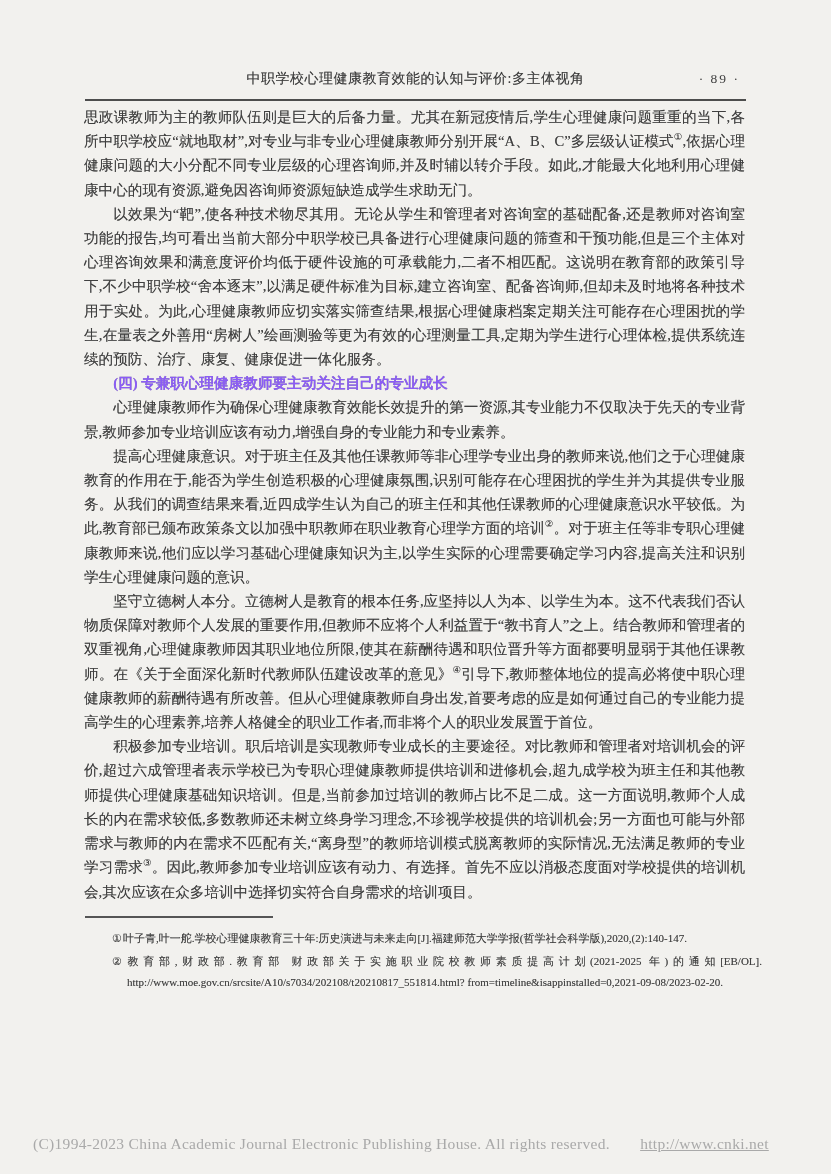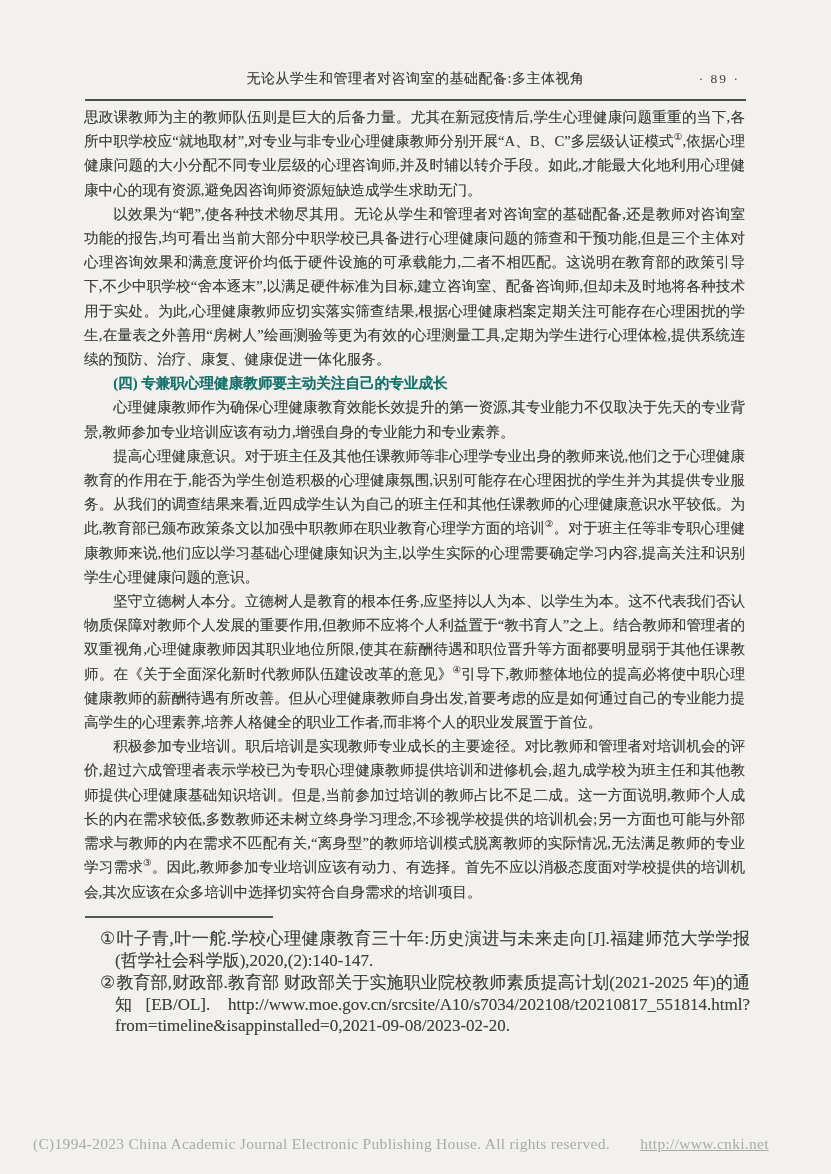--- a/index.html
+++ b/index.html
@@ -51,39 +51,39 @@
     left: 84px;
     width: 661px;
     font-size: 14.6px;
     line-height: 24.2px;
     color: #3f3f3f;
     text-align: justify;
     text-shadow: 0 0 0.6px rgba(70,70,70,0.55);
   }
   .para { margin: 0; text-indent: 2em; }
   .para.no-indent { text-indent: 0; }
-  .para.heading { font-weight: bold; color: #0f766e; }
+  .para.heading { font-weight: bold; color: #8b5cf6; }
   .fn-ref {
     font-size: 9.5px;
     vertical-align: super;
     line-height: 0;
   }
   .footnote-divider {
     position: absolute;
     top: 916px;
     left: 85px;
     width: 188px;
     border-top: 2px solid #555;
   }
   .footnotes {
     position: absolute;
     top: 928px;
-    left: 100px;
+    left: 112px;
     width: 650px;
-    font-size: 17px;
+    font-size: 11px;
     line-height: 21.6px;
     color: #404040;
     text-align: justify;
     text-shadow: 0 0 0.5px rgba(70,70,70,0.5);
   }
   .footnote {
     margin: 0 0 1px 0;
     padding-left: 15px;
     text-indent: -15px;
   }
@@ -98,21 +98,21 @@
     letter-spacing: 0.3px;
   }
   .footer .footer-url { margin-left: 26px; text-decoration: underline; }
 </style>
 </head>
 <body>
 
 <div class="page">
 
   <div class="header">
-    <div class="header-title">无论从学生和管理者对咨询室的基础配备:多主体视角</div>
+    <div class="header-title">中职学校心理健康教育效能的认知与评价:多主体视角</div>
     <div class="header-pagenum">· 89 ·</div>
   </div>
 
   <div class="header-rule"></div>
 
   <div class="article-body" id="article-body">
       <p class="para no-indent">思政课教师为主的教师队伍则是巨大的后备力量。尤其在新冠疫情后,学生心理健康问题重重的当下,各所中职学校应“就地取材”,对专业与非专业心理健康教师分别开展“A、B、C”多层级认证模式<span class="fn-ref">①</span>,依据心理健康问题的大小分配不同专业层级的心理咨询师,并及时辅以转介手段。如此,才能最大化地利用心理健康中心的现有资源,避免因咨询师资源短缺造成学生求助无门。</p>
       <p class="para">以效果为“靶”,使各种技术物尽其用。无论从学生和管理者对咨询室的基础配备,还是教师对咨询室功能的报告,均可看出当前大部分中职学校已具备进行心理健康问题的筛查和干预功能,但是三个主体对心理咨询效果和满意度评价均低于硬件设施的可承载能力,二者不相匹配。这说明在教育部的政策引导下,不少中职学校“舍本逐末”,以满足硬件标准为目标,建立咨询室、配备咨询师,但却未及时地将各种技术用于实处。为此,心理健康教师应切实落实筛查结果,根据心理健康档案定期关注可能存在心理困扰的学生,在量表之外善用“房树人”绘画测验等更为有效的心理测量工具,定期为学生进行心理体检,提供系统连续的预防、治疗、康复、健康促进一体化服务。</p>
       <p class="para heading">(四) 专兼职心理健康教师要主动关注自己的专业成长</p>
       <p class="para">心理健康教师作为确保心理健康教育效能长效提升的第一资源,其专业能力不仅取决于先天的专业背景,教师参加专业培训应该有动力,增强自身的专业能力和专业素养。</p>

